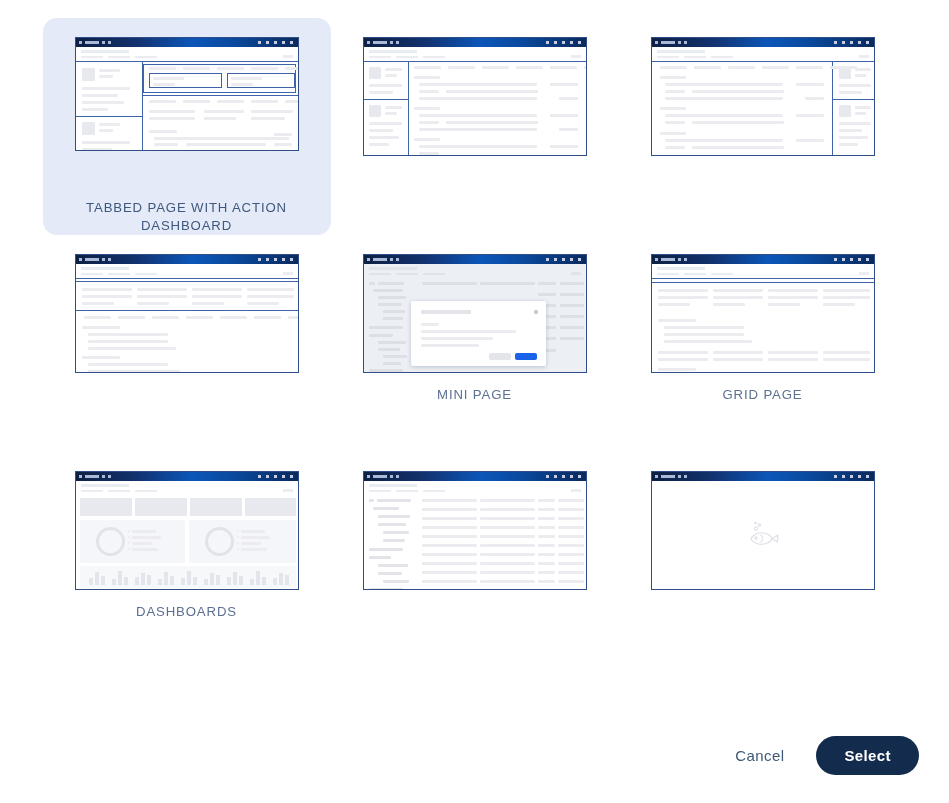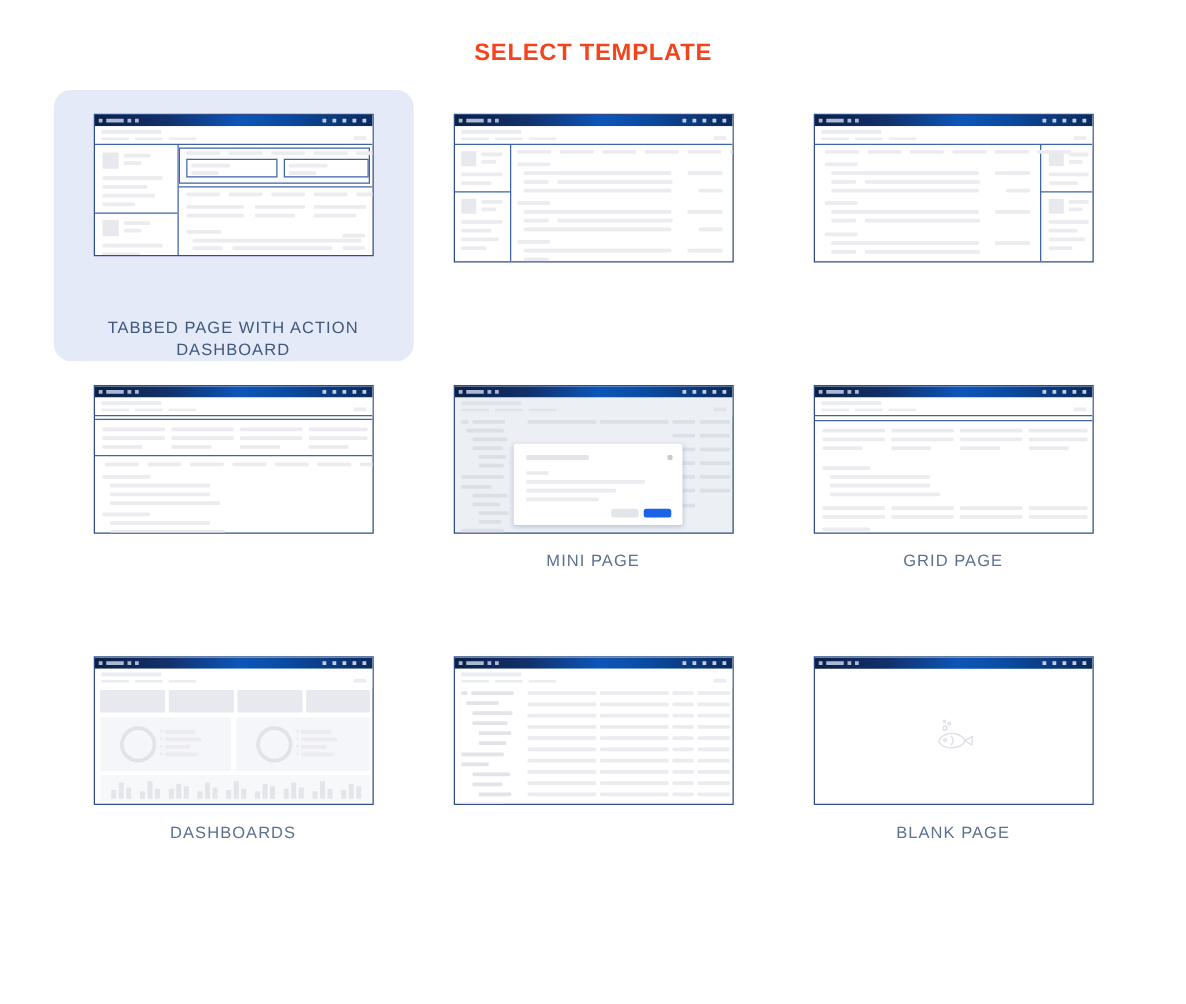--- a/index.html
+++ b/index.html
@@ -132,21 +132,20 @@
     border-radius: 20px; padding: 11px 28px;
     font-family: "Liberation Sans", sans-serif;
   }
   .fish { position:absolute; left:50%; top:50%; transform:translate(-50%,-50%); }
 </style>
 </head>
 <body>
 
 <div class="dialog">
 
-  <h1 class="page-title">SELECT TEMPLATE</h1>
 
   <div class="grid">
 
     <div class="card selected">
       <div class="thumb">
         <div class="tb-bar">
           <span class="sq l1"></span>
             <span class="sq l2"></span>
             <span class="sq l3"></span>
             <span class="sq l4"></span>
@@ -742,19 +741,22 @@
               <path d="M29 18.5 L35 15 L34.5 22 Z"></path>
               <circle cx="13" cy="18" r="1.1"></circle>
               <path d="M18 15 C20 17, 20 20, 18 22"></path>
               <circle cx="13" cy="8.5" r="1.6"></circle>
               <circle cx="16.5" cy="5" r="1.1"></circle>
               <circle cx="12.5" cy="3" r="0.8"></circle>
             </g>
           </svg>
         </div>
       </div>
-      <div class="card-label">BLANK PAGE</div>
     </div>
 
   </div>
 
+  <div class="footer">
+    <button class="btn-cancel">Cancel</button>
+    <button class="btn-select">Select</button>
+  </div>
 
 </div>
 
 </body></html>

